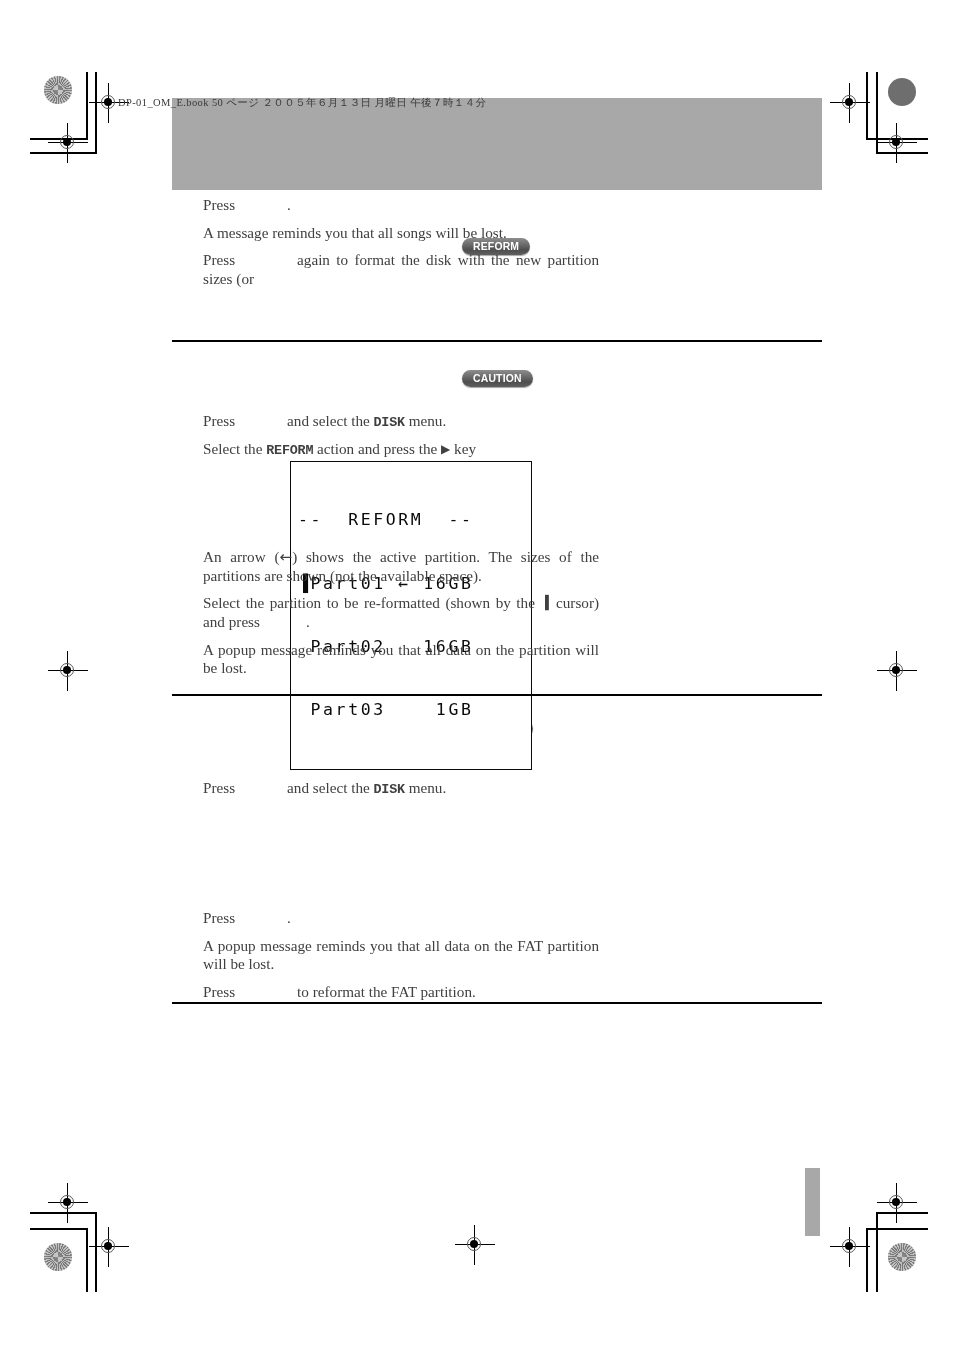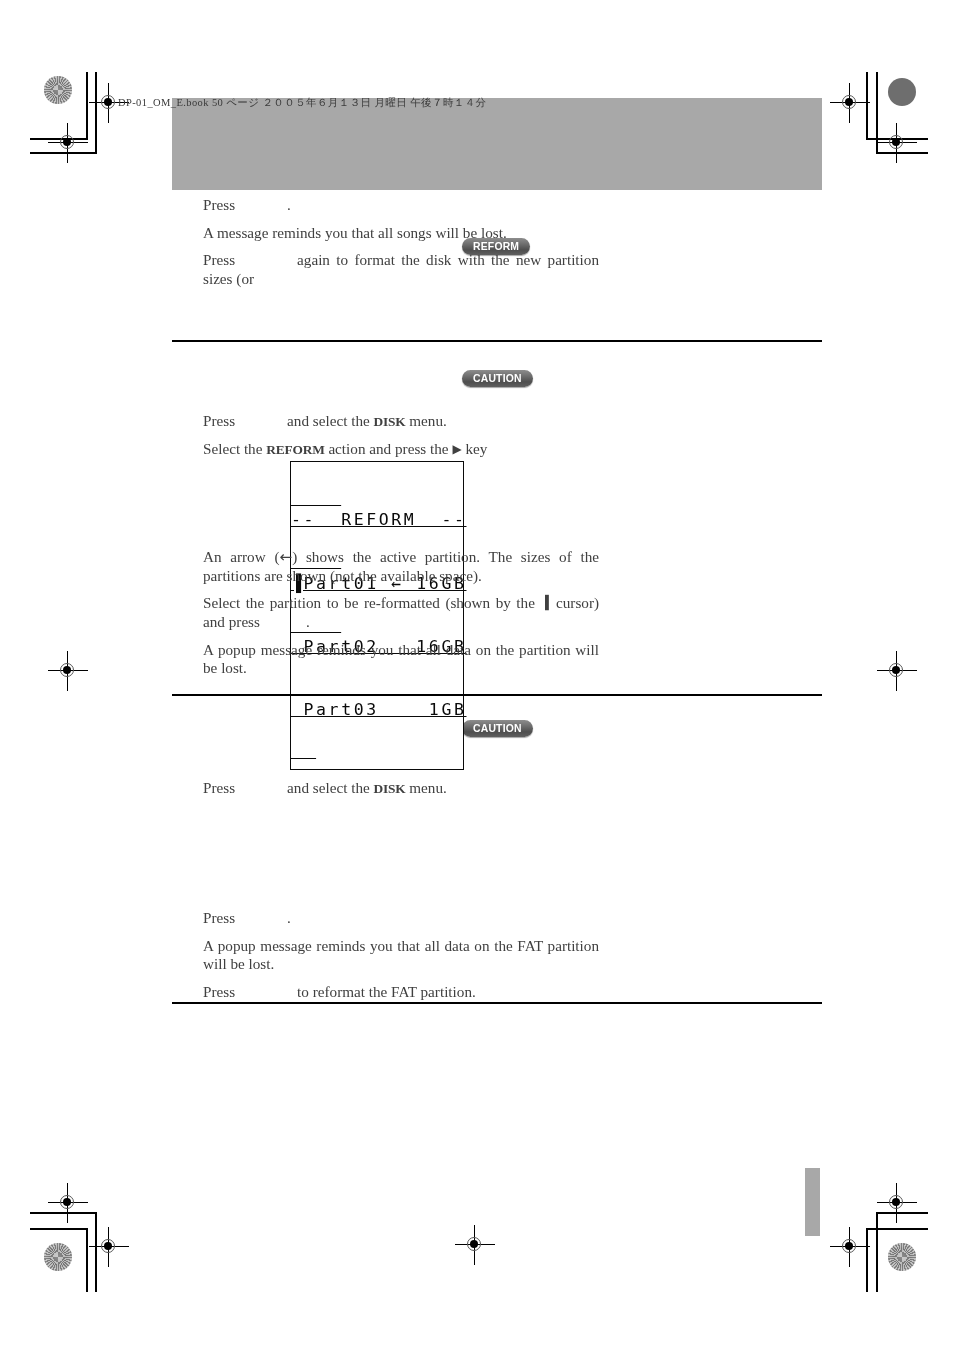--- a/index.html
+++ b/index.html
@@ -139,21 +139,21 @@
   }
   
   .keygap {
     display: inline-block;
   }
   .keygap.w1 { width: 52px; }
   .keygap.w2 { width: 62px; }
   .keygap.w3 { width: 46px; }
 
   .condensed {
-    font-family: Liberation Serif, serif;
+    font-family: Liberation Mono, monospace;
     font-size: 13.4px;
     font-weight: 600;
     letter-spacing: -.2px;
   }
   .tri-right {
     display: inline-block;
     font-size: 12px;
     line-height: 1;
     transform: translateY(-1px);
   }
@@ -205,24 +205,23 @@
     font-size: 16.5px;
     color: #0a0a0a;
     letter-spacing: 2.6px;
     line-height: 1.28;
     white-space: pre;
     box-sizing: border-box;
   }
   .lcd-reform {
     position: absolute;
     left: 118px;
-    width: 174px;
-    padding: 5px 7px 6px 0;
+    width: 242px;
+    padding: 5px 7px 6px 7px;
     top: 265px;
-    text-decoration: underline;
   }
   .lcd-fat {
     position: absolute;
     left: 118px;
     width: 206px;
     padding: 6px 7px 10px 7px;
     top: 632px;
   }
   .lcd-line { display: block; }
 </style>

